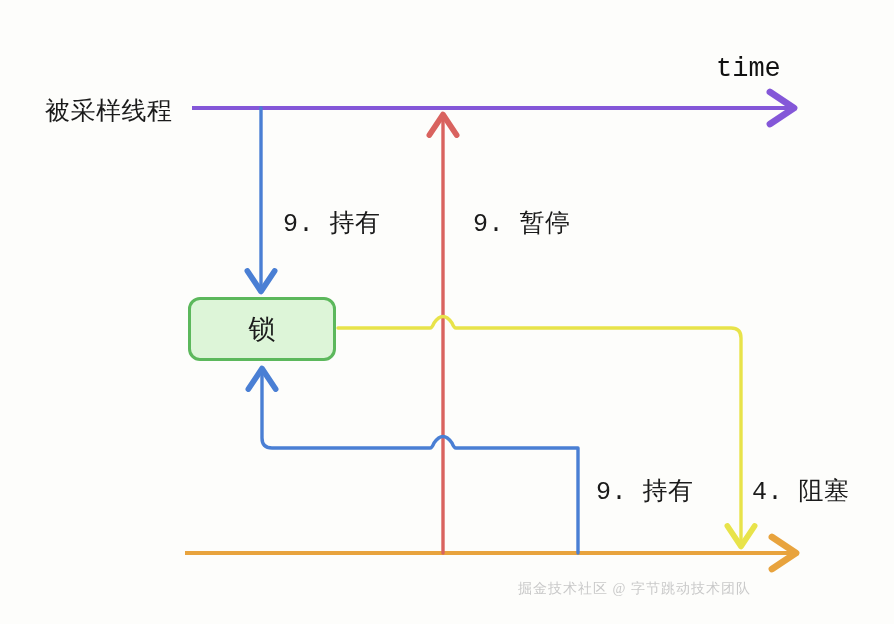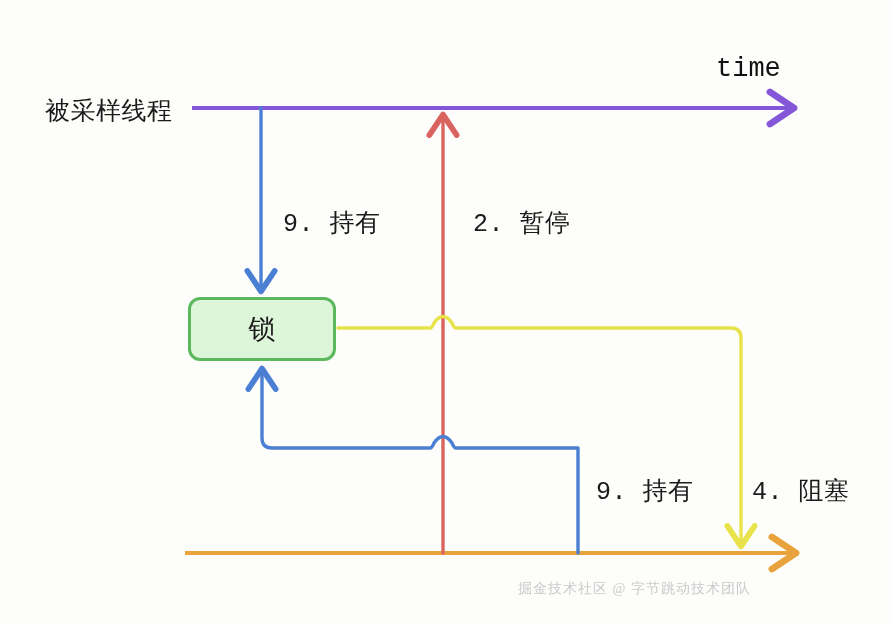--- a/index.html
+++ b/index.html
@@ -106,21 +106,21 @@
     <span class="lock-label">锁</span>
   </div>
 
   <div class="lbl axis-label" style="left:716px; top:54px;">time</div>
 
   <div class="lbl lane-label" style="left:45px; top:94px;">被采样线程</div>
 
 
   <div class="lbl step-label" style="left:283px; top:206px;">9. 持有</div>
 
-  <div class="lbl step-label" style="left:473px; top:206px;">2. 暂停</div>
+  <div class="lbl step-label" style="left:473px; top:206px;">9. 暂停</div>
 
   <div class="lbl step-label" style="left:596px; top:474px;">9. 持有</div>
 
   <div class="lbl step-label" style="left:752px; top:474px;">4. 阻塞</div>
 
   <div class="watermark" style="left:518px; top:580px;">掘金技术社区 @ 字节跳动技术团队</div>
 
 </div>
 
 </body></html>

